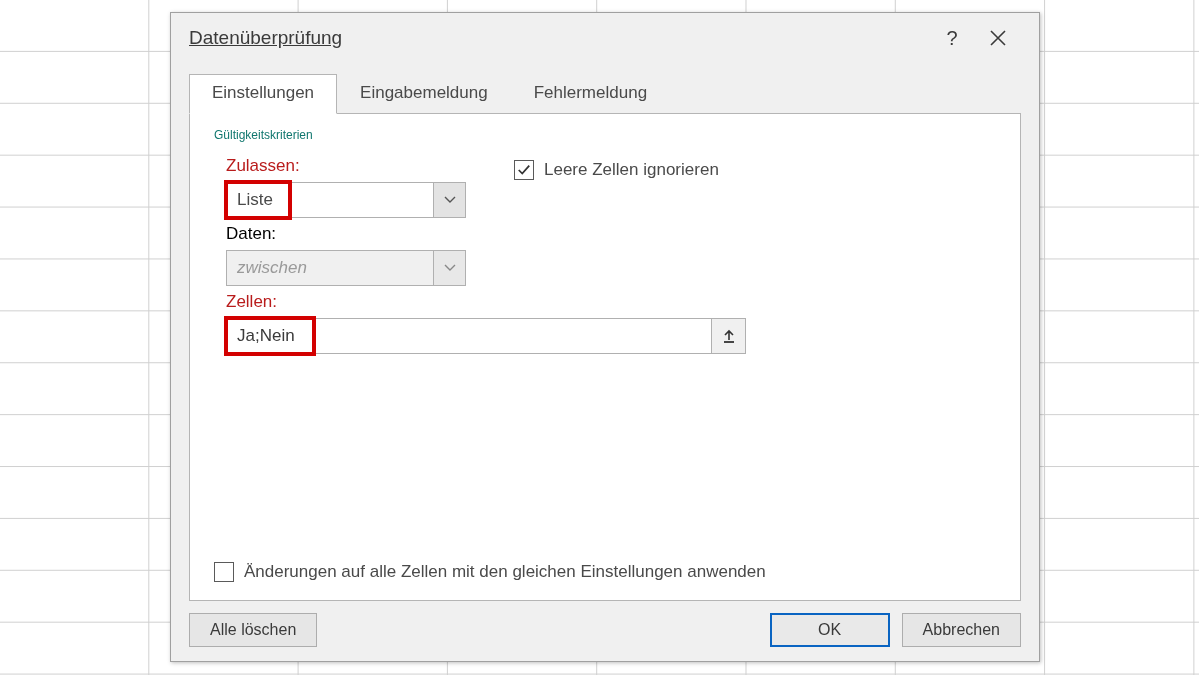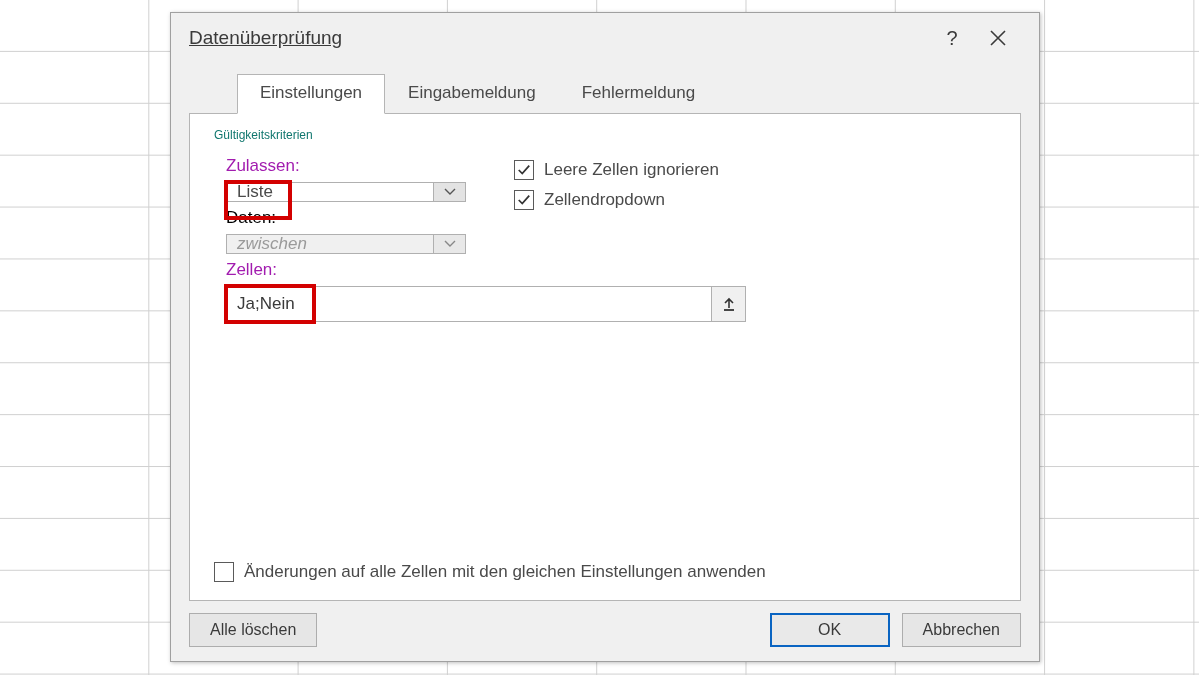--- a/index.html
+++ b/index.html
@@ -55,21 +55,20 @@
     .body {
       flex: 1;
       padding: 10px 18px 0 18px;
       display: flex;
       flex-direction: column;
     }
     .tabs {
       display: flex;
       align-items: flex-end;
       position: relative;
-      margin-left: 48px;
     }
     .tab {
       padding: 8px 22px 10px 22px;
       font-size: 17px;
       color: #4a4a4a;
       border: 1px solid transparent;
       position: relative;
       top: 1px;
       background: transparent;
     }
@@ -83,26 +82,26 @@
       background: #ffffff;
       border: 1px solid #b5b5b5;
       flex: 1;
       padding: 14px 24px 18px 24px;
       position: relative;
       z-index: 1;
     }
     .section-label { font-size: 12px; color: #0f766e; margin-bottom: 8px; }
     .row1 { display: flex; align-items: flex-start; gap: 20px; margin-top: 4px; }
     .col-left { width: 280px; }
-    .field-label { font-size: 17px; color: #a21caf; margin: 6px 0 6px 12px; }
+    .field-label { font-size: 17px; color: #b91c1c; margin: 6px 0 6px 12px; }
     .combo {
       display: flex;
       align-items: stretch;
       width: 240px;
-      height: 20px;
+      height: 36px;
       margin-left: 12px;
       border: 1px solid #b0b0b0;
       background: #ffffff;
     }
     .combo.disabled { background: #f0f0f0; color: #9a9a9a; font-style: italic; }
     .combo .combo-text {
       flex: 1;
       display: flex;
       align-items: center;
       padding: 0 10px;
@@ -253,28 +252,20 @@
 
         <div class="checks">
           <div class="checkrow">
             <span class="checkbox">
               <svg viewBox="0 0 16 16" width="14" height="14">
                   <path d="M2 8 L6 12 L14 3" stroke="#333" stroke-width="2" fill="none"></path>
                 </svg>
             </span>
             <span>Leere Zellen ignorieren</span>
           </div>
-          <div class="checkrow">
-            <span class="checkbox">
-              <svg viewBox="0 0 16 16" width="14" height="14">
-                  <path d="M2 8 L6 12 L14 3" stroke="#333" stroke-width="2" fill="none"></path>
-                </svg>
-            </span>
-            <span>Zellendropdown</span>
-          </div>
         </div>
       </div>
 
       <div class="source-wrap">
         <div class="field-label">
           <span>Zellen:</span>
         </div>
         <div class="source-row" style="position:relative;">
           <input class="source-input" value="Ja;Nein" style="">
           <div class="source-btn">

